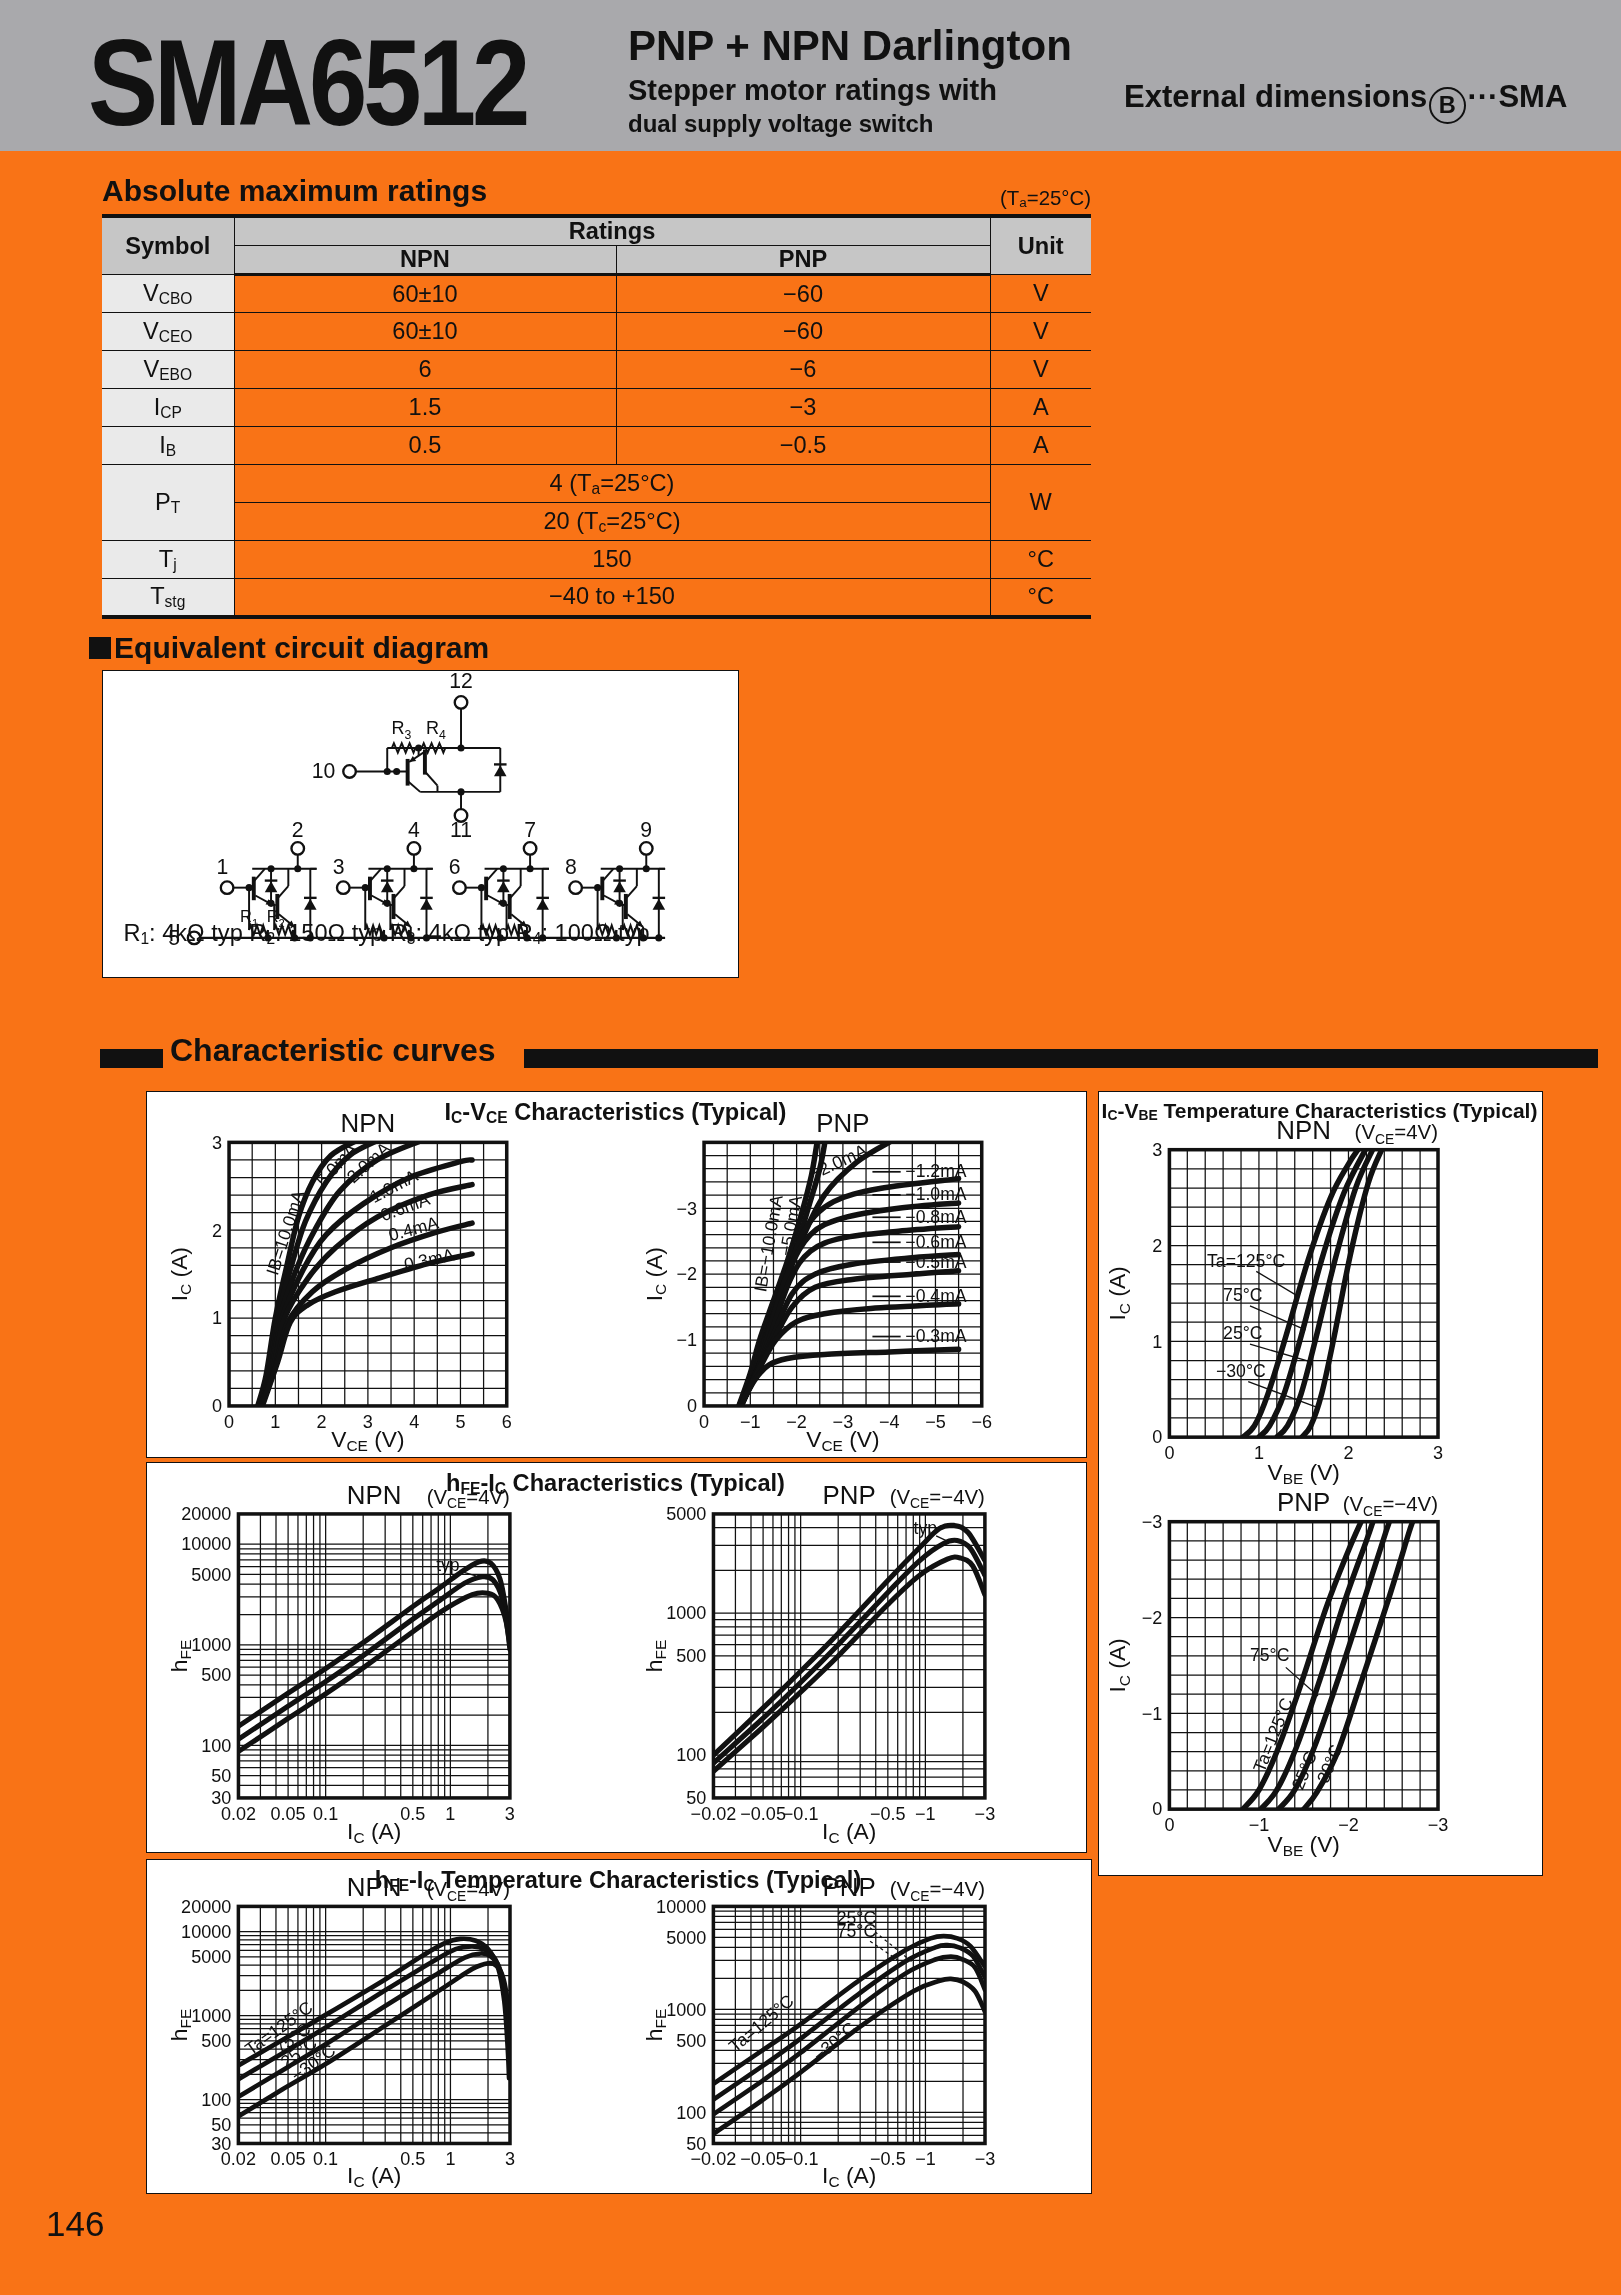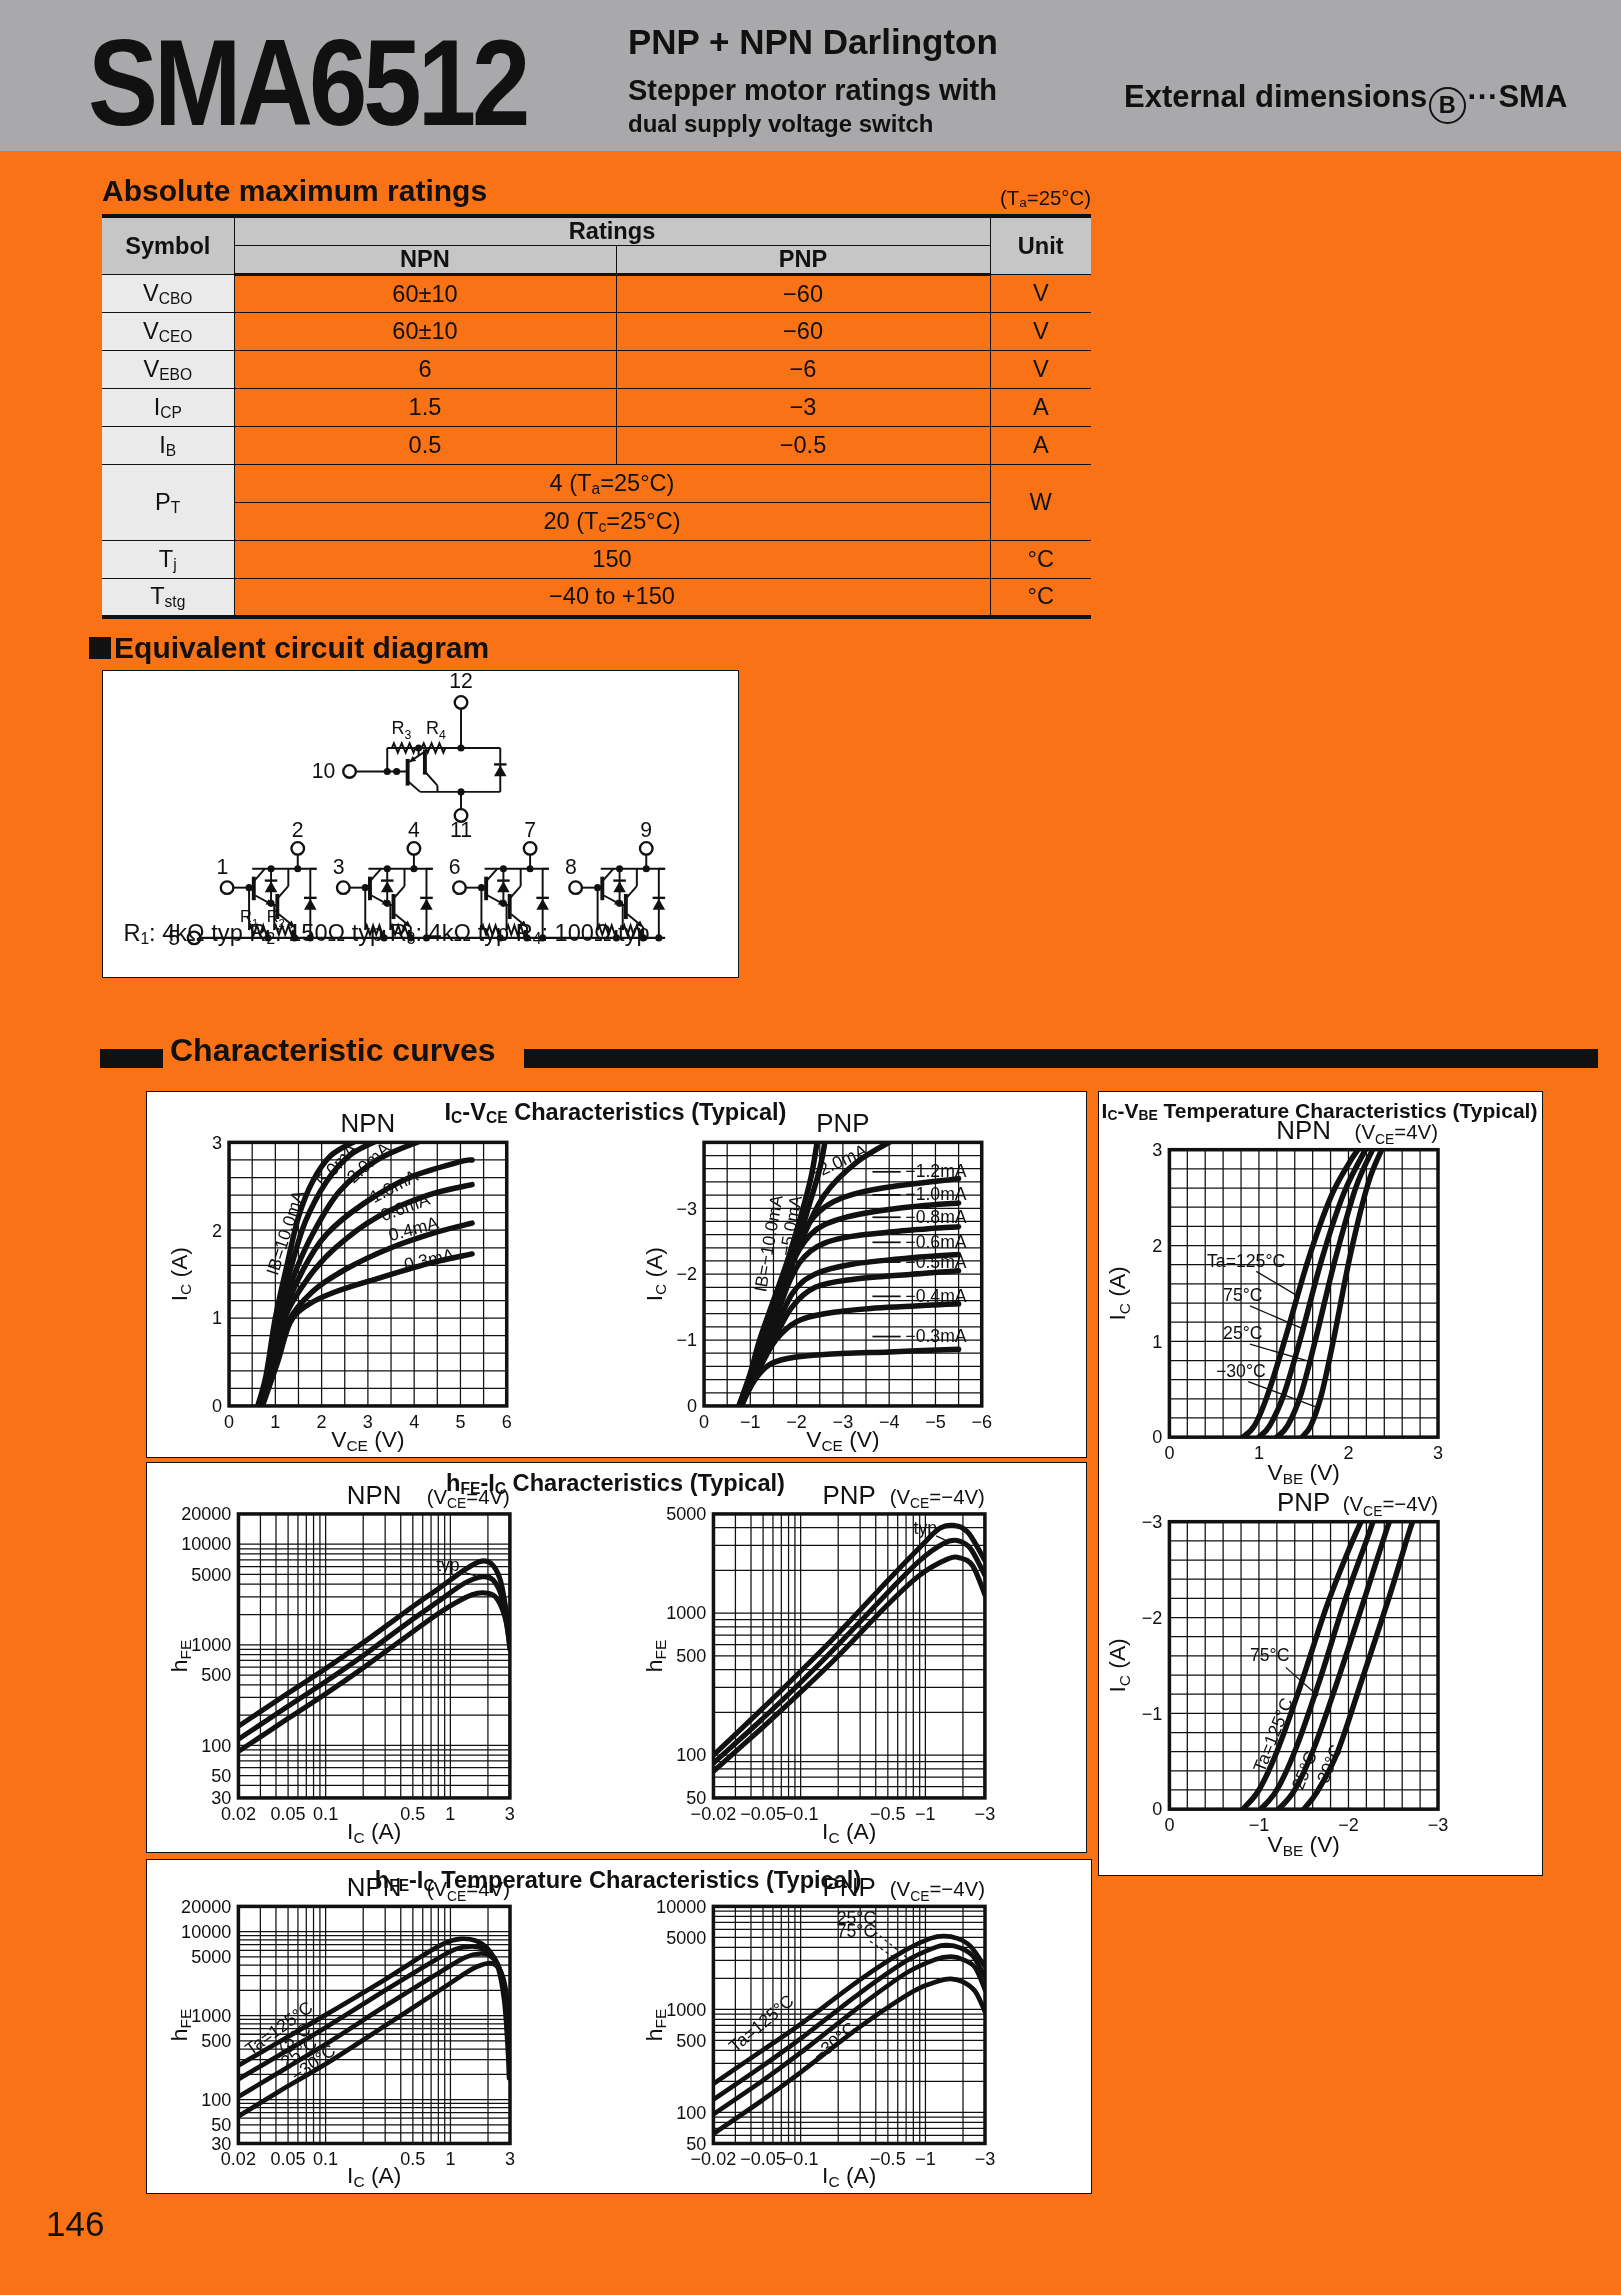--- a/index.html
+++ b/index.html
@@ -3,21 +3,21 @@
 <meta charset="utf-8">
 <style>
   html,body{margin:0;padding:0;background:#888;}
   .page{position:relative;width:1622px;height:2295px;background:#f97316;
         font-family:"Liberation Sans",sans-serif;color:#111;overflow:hidden;}
   .sub{font-size:0.66em;vertical-align:-0.18em;}
   
   .banner{position:absolute;left:0;top:0;width:1622px;height:151px;background:#a9a9ac;}
   .brand{position:absolute;left:88px;top:12.6px;font-size:122px;font-weight:bold;
          letter-spacing:-4.7px;transform:scaleX(0.86);transform-origin:left top;white-space:nowrap;}
-  .type-line{position:absolute;left:628px;top:22px;font-size:35px;font-weight:bold;}
+  .type-line{position:absolute;left:628px;top:22px;font-size:42px;font-weight:bold;}
   .desc1{position:absolute;left:628px;top:74px;font-size:29px;font-weight:bold;}
   .desc2{position:absolute;left:628px;top:110px;font-size:24px;font-weight:bold;text-align:center;}
   .extdims{position:absolute;left:1124px;top:79px;font-size:31px;font-weight:bold;white-space:nowrap;}
   .badge{display:inline-block;width:33px;height:33px;border:2.4px solid #111;border-radius:50%;
          text-align:center;line-height:33px;font-size:23.6px;font-weight:bold;vertical-align:-6.3px;margin:0 1.6px;}
   
   .amr-heading{position:absolute;left:102px;top:174px;font-size:30px;font-weight:bold;}
   .amr-cond{position:absolute;left:903px;top:187px;width:188px;text-align:right;font-size:20.4px;}
   table.amr{position:absolute;left:102px;top:214px;border-collapse:collapse;table-layout:fixed;}
   table.amr{border-top:4.7px solid #111;border-bottom:4.7px solid #111;}

